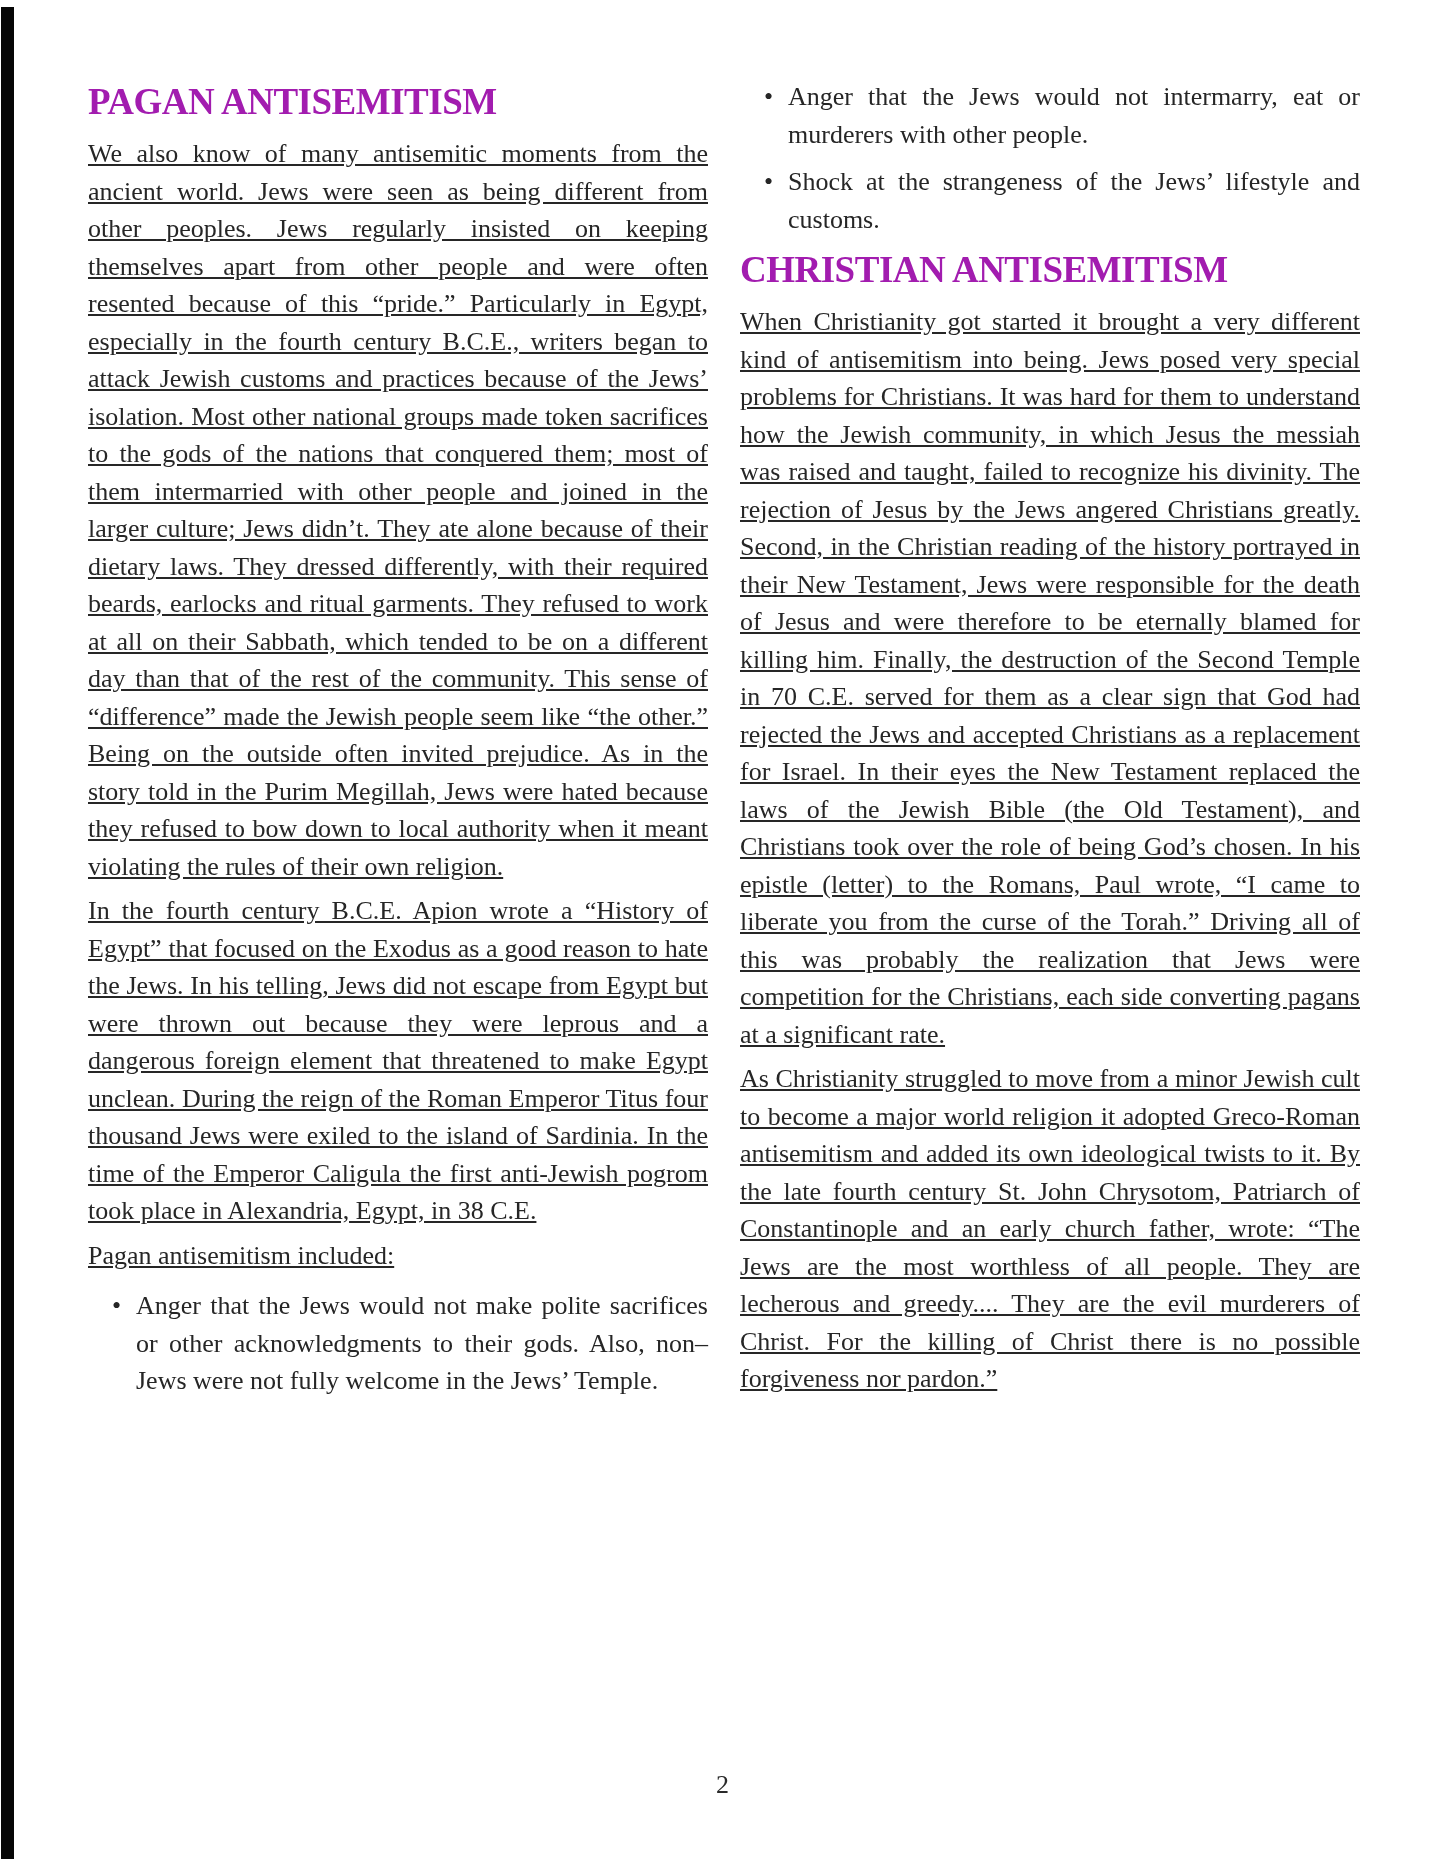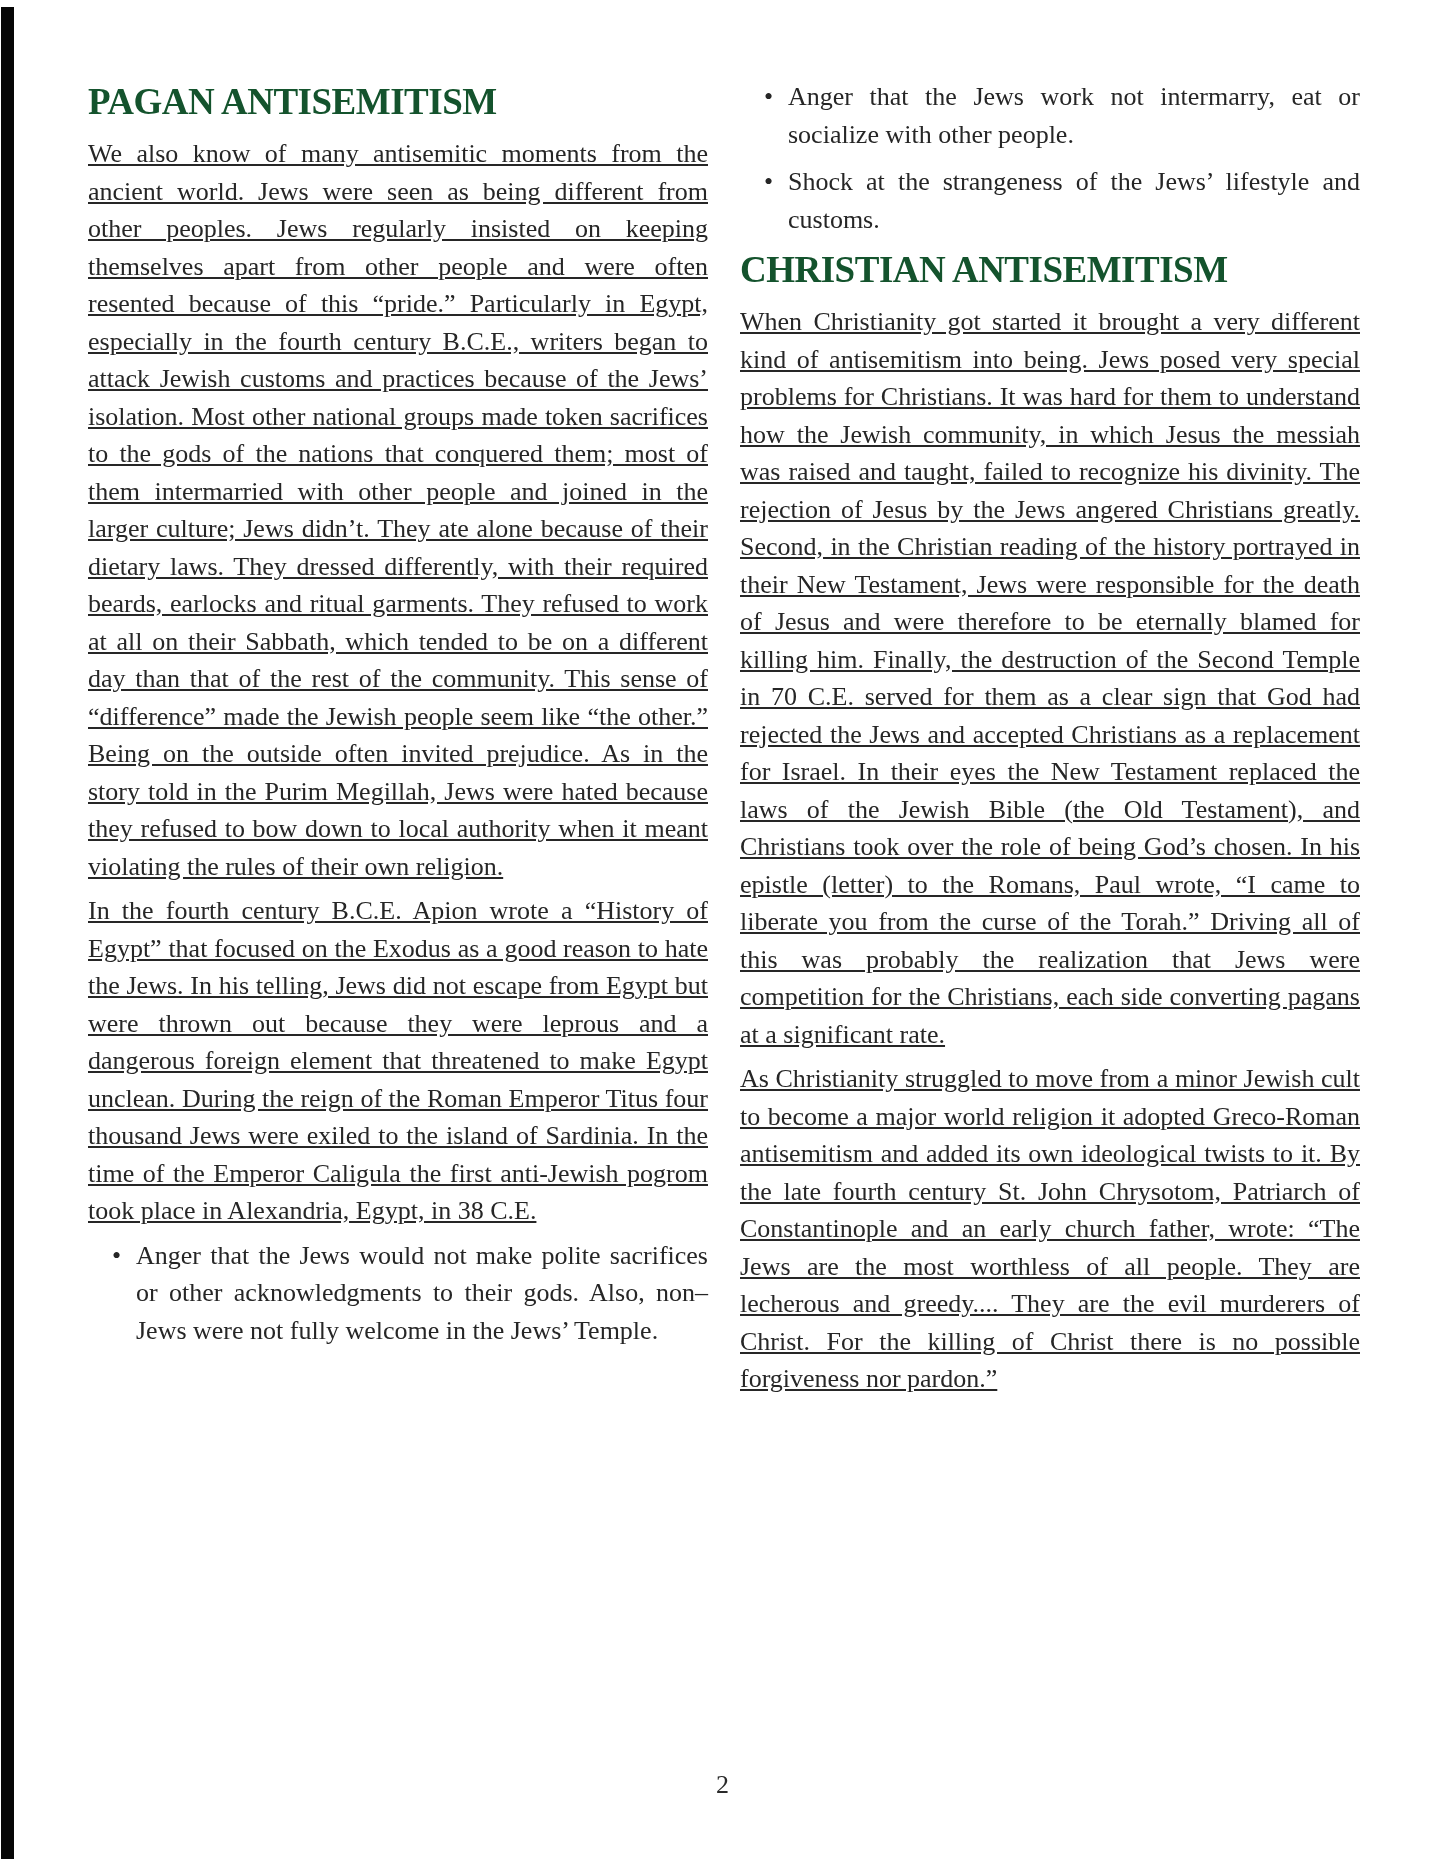--- a/index.html
+++ b/index.html
@@ -33,21 +33,21 @@
     line-height: 37.5px;
     text-align: justify;
   }
   .col-left  { left: 88px;  }
   .col-right { left: 740px; top: 78px; }
   h2.section-heading {
     font-size: 37px;
     line-height: 44px;
     font-weight: bold;
     letter-spacing: -0.5px;
-    color: #14532d;
+    color: #a21caf;
     margin: 0 0 11px 0;
     text-align: left;
     font-family: "Liberation Serif", "DejaVu Serif", serif;
   }
   .col-right h2.section-heading { }
   p.body-par { margin: 0 0 7px 0; text-decoration: underline; }
   p.list-intro { margin: 0 0 13px 0; }
   .bullet-item {
     display: flex;
     padding-left: 24px;
@@ -72,30 +72,31 @@
 <body>
 
 <div class="page">
 
   <div class="scan-bar"></div>
 
   <div class="col col-left">
     <h2 class="section-heading">PAGAN ANTISEMITISM</h2>
     <p class="body-par">We also know of many antisemitic moments from the ancient world. Jews were seen as being different from other peoples. Jews regularly insisted on keeping themselves apart from other people and were often resented because of this “pride.” Particularly in Egypt, especially in the fourth century B.C.E., writers began to attack Jewish customs and practices because of the Jews’ isolation. Most other national groups made token sacrifices to the gods of the nations that conquered them; most of them intermarried with other people and joined in the larger culture; Jews didn’t. They ate alone because of their dietary laws. They dressed differently, with their required beards, earlocks and ritual garments. They refused to work at all on their Sabbath, which tended to be on a different day than that of the rest of the community. This sense of “difference” made the Jewish people seem like “the other.” Being on the outside often invited prejudice. As in the story told in the Purim Megillah, Jews were hated because they refused to bow down to local authority when it meant violating the rules of their own religion.</p>
     <p class="body-par">In the fourth century B.C.E. Apion wrote a “History of Egypt” that focused on the Exodus as a good reason to hate the Jews. In his telling, Jews did not escape from Egypt but were thrown out because they were leprous and a dangerous foreign element that threatened to make Egypt unclean. During the reign of the Roman Emperor Titus four thousand Jews were exiled to the island of Sardinia. In the time of the Emperor Caligula the first anti-Jewish pogrom took place in Alexandria, Egypt, in 38 C.E.</p>
+    <p class="body-par list-intro">Pagan antisemitism included:</p>
     <div class="bullet-item">
       <span class="bullet-marker">•</span>
       <span class="bullet-text">Anger that the Jews would not make polite sacrifices or other acknowledgments to their gods. Also, non–Jews were not fully welcome in the Jews’ Temple.</span>
     </div>
   </div>
 
   <div class="col col-right">
     <div class="bullet-item">
       <span class="bullet-marker">•</span>
-      <span class="bullet-text">Anger that the Jews work not intermarry, eat or socialize with other people.</span>
+      <span class="bullet-text">Anger that the Jews would not intermarry, eat or murderers with other people.</span>
     </div>
     <div class="bullet-item">
       <span class="bullet-marker">•</span>
       <span class="bullet-text">Shock at the strangeness of the Jews’ lifestyle and customs.</span>
     </div>
     <h2 class="section-heading">CHRISTIAN ANTISEMITISM</h2>
     <p class="body-par">When Christianity got started it brought a very different kind of antisemitism into being. Jews posed very special problems for Christians. It was hard for them to understand how the Jewish community, in which Jesus the messiah was raised and taught, failed to recognize his divinity. The rejection of Jesus by the Jews angered Christians greatly. Second, in the Christian reading of the history portrayed in their New Testament, Jews were responsible for the death of Jesus and were therefore to be eternally blamed for killing him. Finally, the destruction of the Second Temple in 70 C.E. served for them as a clear sign that God had rejected the Jews and accepted Christians as a replacement for Israel. In their eyes the New Testament replaced the laws of the Jewish Bible (the Old Testament), and Christians took over the role of being God’s chosen. In his epistle (letter) to the Romans, Paul wrote, “I came to liberate you from the curse of the Torah.” Driving all of this was probably the realization that Jews were competition for the Christians, each side converting pagans at a significant rate.</p>
     <p class="body-par">As Christianity struggled to move from a minor Jewish cult to become a major world religion it adopted Greco-Roman antisemitism and added its own ideological twists to it. By the late fourth century St. John Chrysotom, Patriarch of Constantinople and an early church father, wrote: “The Jews are the most worthless of all people. They are lecherous and greedy.... They are the evil murderers of Christ. For the killing of Christ there is no possible forgiveness nor pardon.”</p>
   </div>
 

